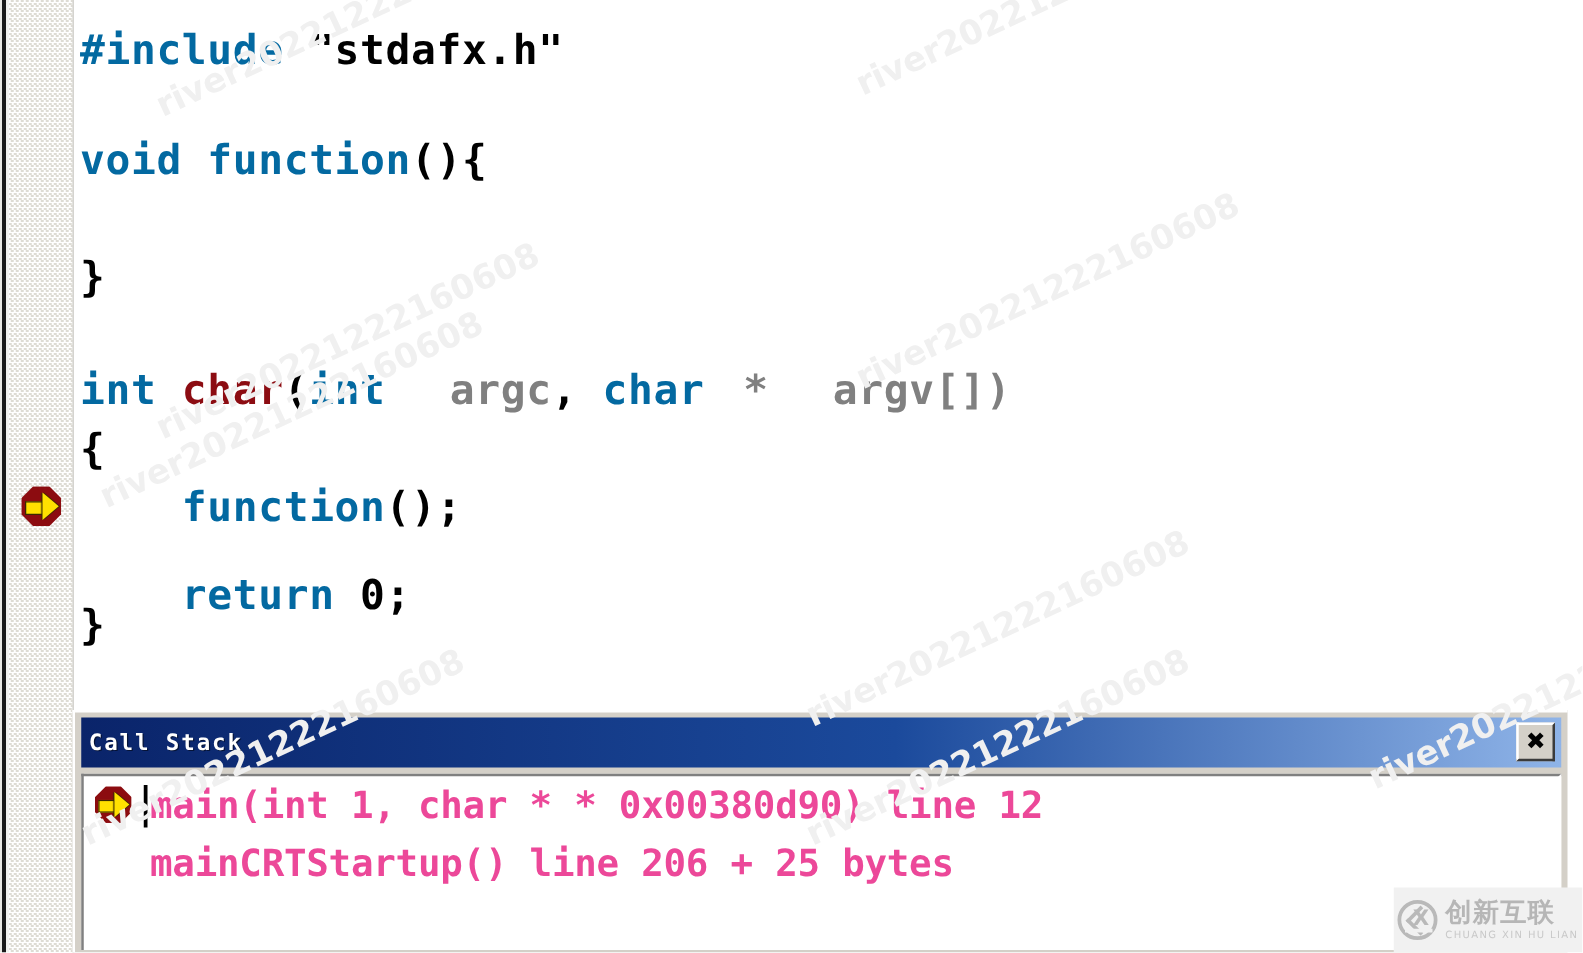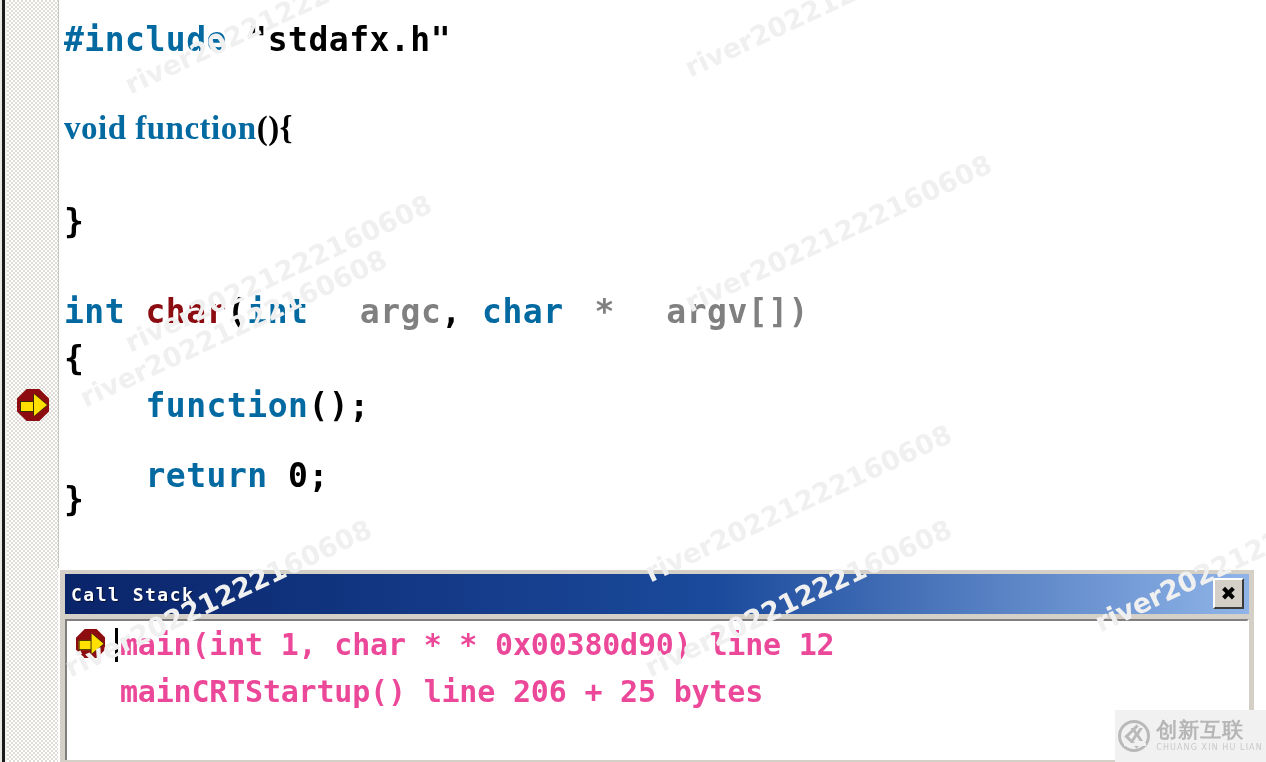--- a/index.html
+++ b/index.html
@@ -274,21 +274,21 @@
   <div class="gutter">
     <div class="stmt-arrow" id="gutter-arrow" style="top: 388px; left: 9px;">
       <div class="oct"></div>
       <div class="shaft"></div>
       <div class="head"></div>
     </div>
   </div>
 
   <div class="code-area" id="code-area">
       <div class="code-line" style="top: 18px;"><span class="kw">#include</span><span class="plain"> </span><span class="plain">"stdafx.h"</span></div>
-      <div class="code-line" style="top: 106px; font-family: Liberation Serif, serif;"><span class="kw">void</span><span class="plain"> </span><span class="kw">function</span><span class="plain">(){</span></div>
+      <div class="code-line" style="top: 106px;"><span class="kw">void</span><span class="plain"> </span><span class="kw">function</span><span class="plain">(){</span></div>
       <div class="code-line" style="top: 200px;"><span class="plain">}</span></div>
       <div class="code-line" style="top: 290px;"><span class="kw">int</span><span class="plain"> </span><span class="fn">char</span><span class="plain">(</span><span class="kw">int</span><span class="plain"> </span><span class="var">argc</span><span class="plain">, </span><span class="kw">char</span><span class="var">*</span><span class="plain"> </span><span class="var">argv[])</span></div>
       <div class="code-line" style="top: 337px;"><span class="plain">{</span></div>
       <div class="code-line" style="top: 384px; text-align: center;"><span class="plain">    </span><span class="kw">function</span><span class="plain">();</span></div>
       <div class="code-line" style="top: 454px;"><span class="plain">    </span><span class="kw">return</span><span class="plain"> </span><span class="plain">0;</span></div>
       <div class="code-line" style="top: 478px;"><span class="plain">}</span></div>
     </div>
 </div>
 
 <div id="callstack-panel">

